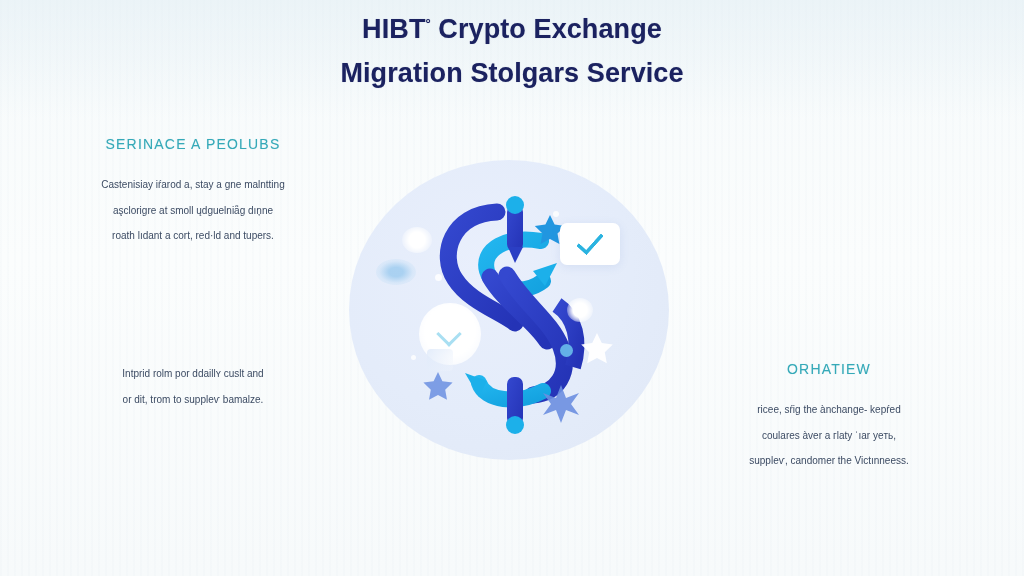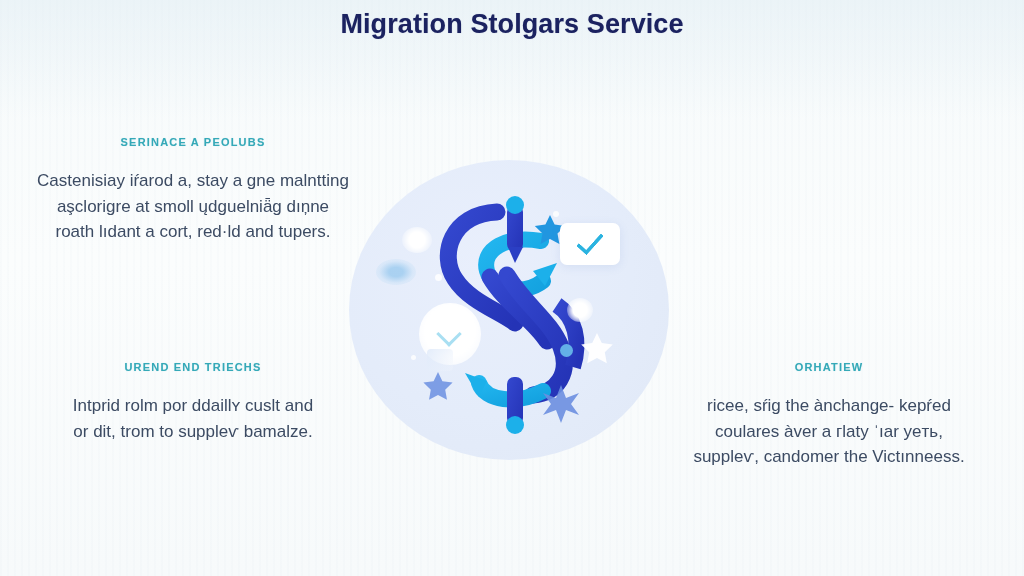--- a/index.html
+++ b/index.html
@@ -74,30 +74,30 @@
     position: absolute;
     width: 330px;
     z-index: 5;
   }
   .quad.tl { left: 28px;  top: 136px; }
   .quad.tr { left: 664px; top: 136px; }
   .quad.bl { left: 28px;  top: 361px; }
   .quad.br { left: 664px; top: 361px; }
 
   .quad-heading {
-    font-size: 11px;
-    font-weight: bold;
+    font-size: 14px;
+    font-weight: normal;
     color: #35a9b8;
     letter-spacing: 1.2px;
     text-align: center;
     margin-bottom: 20px;
     text-shadow: 0 0 1px rgba(53,169,184,0.3);
   }
   .quad-body {
-    font-size: 17px;
+    font-size: 10px;
     line-height: 25.5px;
     color: #3c4b63;
     text-align: center;
   }
   .quad-body .ln { display: block; white-space: nowrap; }
 
   
   .illustration {
     position: absolute;
     left: 347px;
@@ -177,35 +177,35 @@
   .dot-2 { left: 213px; top: 189px; width: 13px; height: 13px; background: #6fc6ee; opacity: 0.85; }
   .dot-3 { left: 206px; top: 56px;  width: 6px;  height: 6px;  background: rgba(255,255,255,0.8); }
   .dot-4 { left: 64px;  top: 200px; width: 5px;  height: 5px;  background: rgba(255,255,255,0.8); }
 </style>
 </head>
 <body>
 
 <div class="page">
 
   <div class="title-block">
+    <div class="title-line"><span>HIBT</span><span class="sup">°</span><span> Crypto Exchange</span></div>
     <div class="title-line">Migration Stolgars Service</div>
   </div>
 
   <div class="quad tl">
     <div class="quad-heading">SERINACE A PEOLUBS</div>
     <div class="quad-body">
       <span class="ln">Castenisiay iŕarod a, stay a gne malntting</span>
       <span class="ln">aşclorigre at smoll ųdguelniǟg dıņne</span>
       <span class="ln">roath lıdant a cort, red·ld and tupers.</span>
     </div>
   </div>
 
 
   <div class="quad bl">
-    <div class="quad-heading">UREND END TRIECHS</div>
     <div class="quad-body">
       <span class="ln">Intprid rolm por ddaillʏ cuslt and</span>
       <span class="ln">or dit, trom to suppleѵ bamalze.</span>
     </div>
   </div>
 
   <div class="quad br">
     <div class="quad-heading">ORHATIEW</div>
     <div class="quad-body">
       <span class="ln">riсee, sŕig the ànchange- kepŕed</span>

